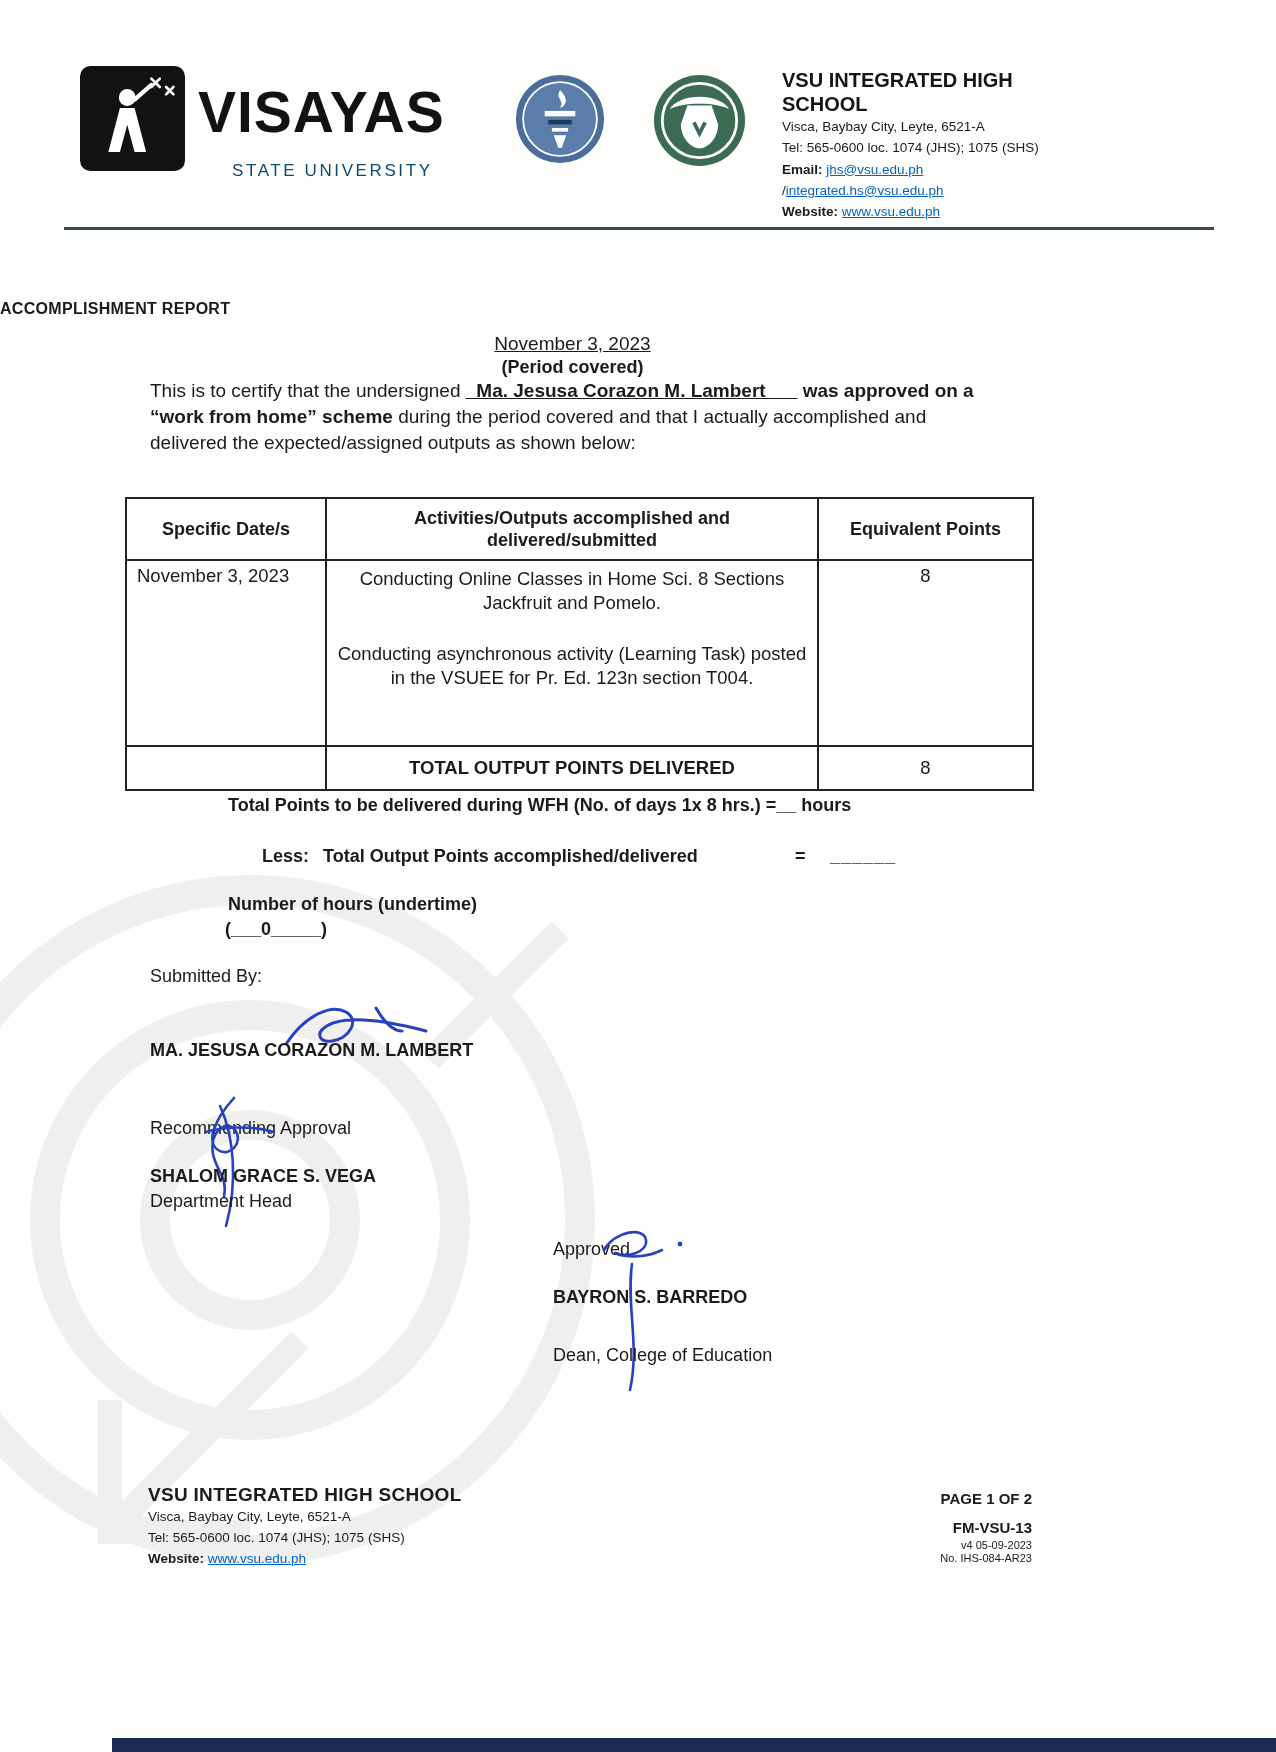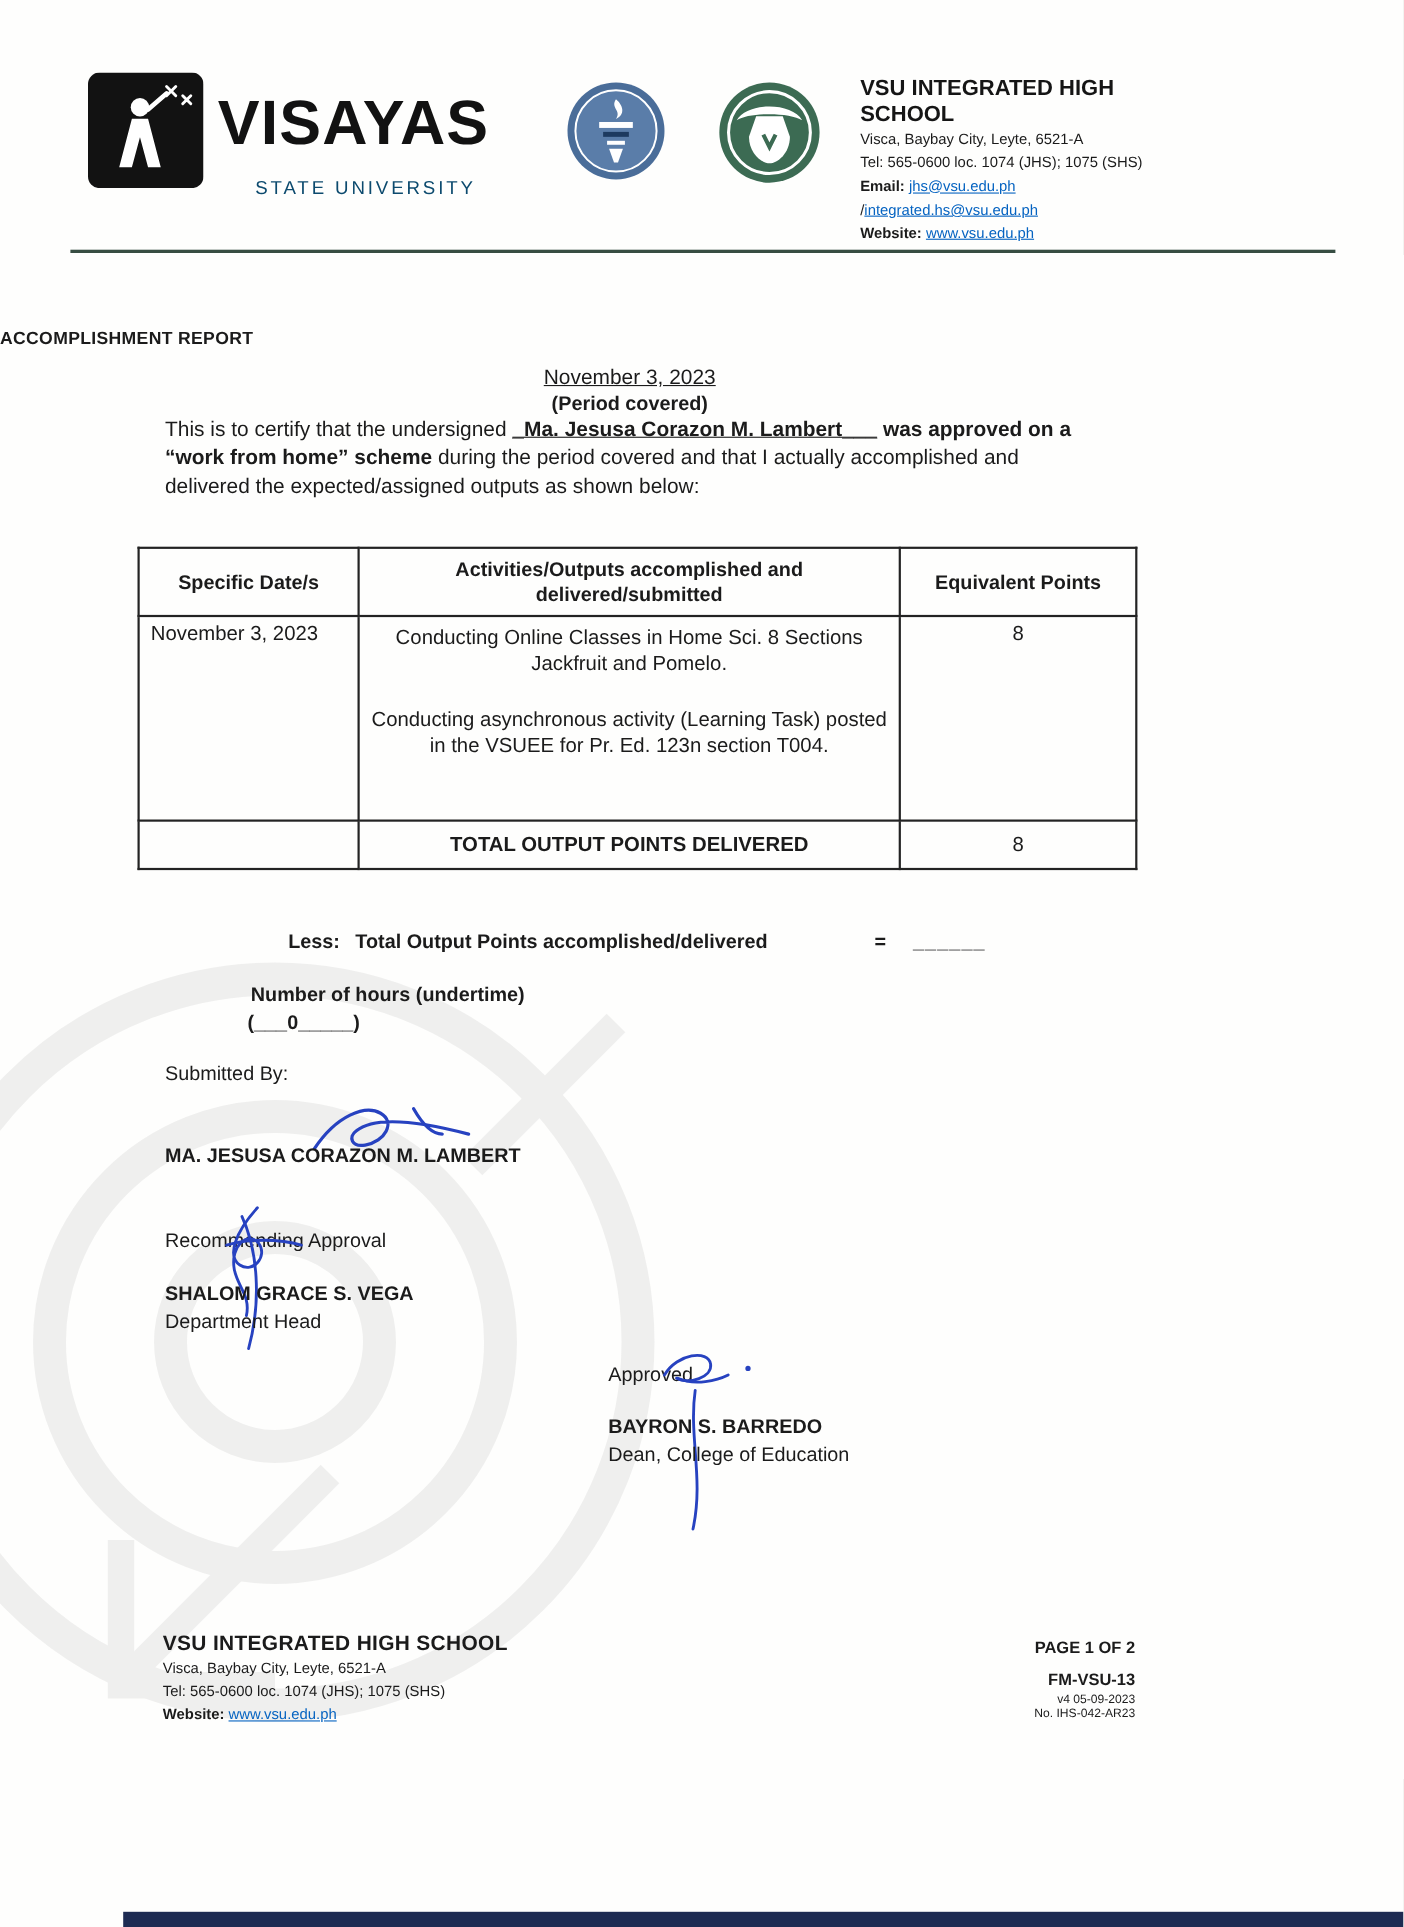--- a/index.html
+++ b/index.html
@@ -71,21 +71,21 @@
   .lbl{position:absolute;font-size:18px;}
   .nm{position:absolute;font-size:18px;font-weight:bold;}
   .ttl{position:absolute;font-size:18px;}
   .submitted-by{left:150px;top:966px;}
   .submitter-name{left:150px;top:1040px;}
   .recommending{left:150px;top:1118px;}
   .recommender-name{left:150px;top:1166px;}
   .recommender-title{left:150px;top:1191px;}
   .approved{left:553px;top:1239px;}
   .approver-name{left:553px;top:1287px;}
-  .approver-title{left:553px;top:1312px;}
+  .approver-title{left:553px;top:1345px;}
   .sig{position:absolute;}
   .sig1{left:278px;top:1000px;}
   .sig2{left:182px;top:1092px;}
   .sig3{left:588px;top:1222px;}
 
   
   .footer-left{position:absolute;left:148px;top:1484px;width:460px;z-index:2;}
   .f-title{font-size:19px;font-weight:bold;letter-spacing:.3px;}
   .f-line{font-size:13.5px;line-height:1.48;margin-top:1px;}
   .footer-right{position:absolute;right:244px;top:1490px;text-align:right;z-index:2;}
@@ -189,20 +189,21 @@
       </tr>
       <tr>
         <td></td>
         <td class="cell-total">TOTAL OUTPUT POINTS DELIVERED</td>
         <td class="cell-pts">8</td>
       </tr>
     </tbody>
   </table>
 
   <div class="summary">
+    <div class="s-line1">Total Points to be delivered during WFH (No. of days 1x 8 hrs.) =__ hours</div>
     <div class="s-less"><span>Less:</span><span class="s-less-text">Total Output Points accomplished/delivered</span></div>
     <div class="s-eq">=</div>
     <div class="s-blank">______</div>
     <div class="s-under">Number of hours (undertime)</div>
     <div class="s-under-val">(___0_____)</div>
   </div>
 
   <div class="sig-section">
     <div class="lbl submitted-by">Submitted By:</div>
 
@@ -242,17 +243,17 @@
     <div class="f-title">VSU INTEGRATED HIGH SCHOOL</div>
     <div class="f-line">Visca, Baybay City, Leyte, 6521-A</div>
     <div class="f-line">Tel: 565-0600 loc. 1074 (JHS); 1075 (SHS)</div>
     <div class="f-line"><span class="b">Website: </span><a class="link">www.vsu.edu.ph</a></div>
   </div>
 
   <div class="footer-right">
     <div class="fr-page">PAGE 1 OF 2</div>
     <div class="fr-code">FM-VSU-13</div>
     <div class="fr-ver">v4 05-09-2023</div>
-    <div class="fr-no">No. IHS-042-AR23</div>
+    <div class="fr-no">No. IHS-084-AR23</div>
   </div>
 
   <div class="bottom-bar"></div>
 </div>
 
 </body></html>

